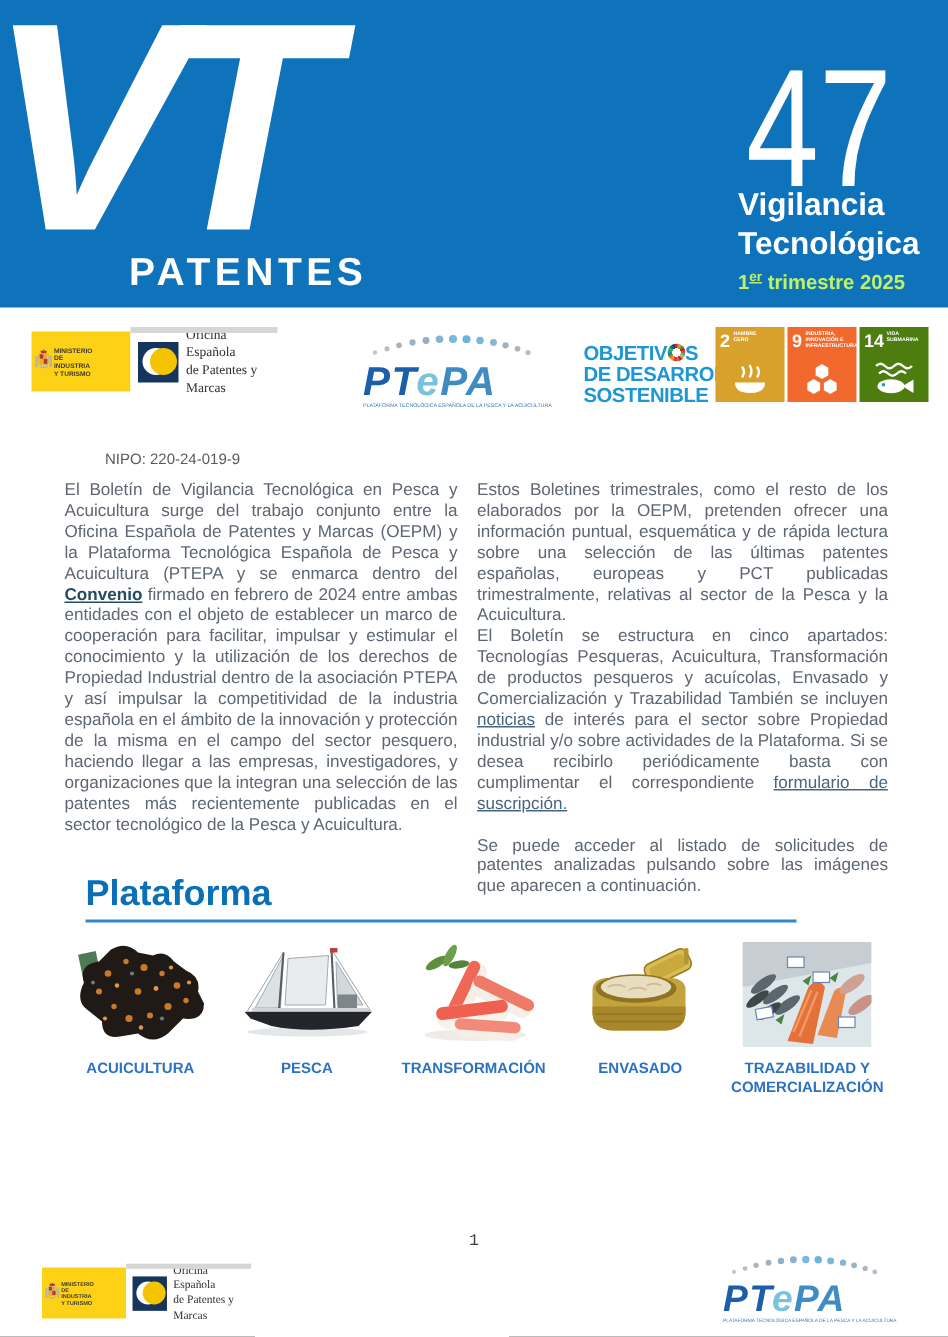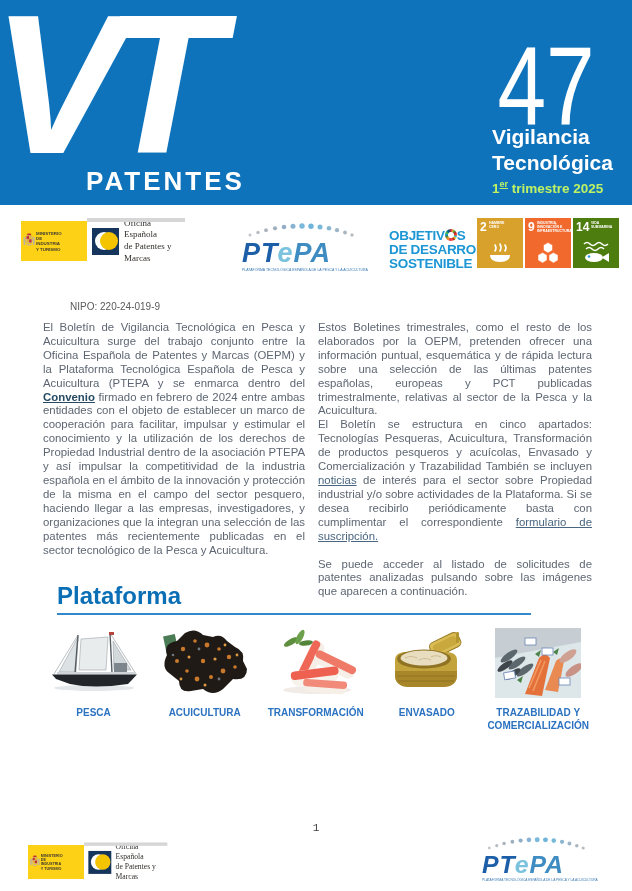--- a/index.html
+++ b/index.html
@@ -205,40 +205,20 @@
     </div>
   </div>
 
   <div class="ctitle">Plataforma</div>
   <div class="cline"></div>
 
   <div class="crow">
 
     <div class="citem">
       <div class="cimg">
-        <svg width="92" height="62" viewBox="0 0 92 62">
-          <ellipse cx="46" cy="56" rx="40" ry="3" fill="#e3e7ea"></ellipse>
-          <line x1="30" y1="3" x2="6" y2="42" stroke="#8d959b" stroke-width="0.6"></line>
-          <line x1="62" y1="1" x2="88" y2="42" stroke="#8d959b" stroke-width="0.6"></line>
-          <path d="M30 5 L11 40 L28 40 Z" fill="#dce1e4" stroke="#9aa2a8" stroke-width="0.6"></path>
-          <path d="M33 7 L60 5 L58 38 L31 38 Z" fill="#e8eced" stroke="#9aa2a8" stroke-width="0.6"></path>
-          <path d="M65 9 L83 38 L66 38 Z" fill="#d3d8db" stroke="#9aa2a8" stroke-width="0.6"></path>
-          <line x1="30" y1="3" x2="27" y2="41" stroke="#565d63" stroke-width="1.4"></line>
-          <line x1="62" y1="1" x2="64" y2="41" stroke="#565d63" stroke-width="1.4"></line>
-          <rect x="61" y="0" width="5" height="3" fill="#b5443c"></rect>
-          <rect x="66" y="31" width="13" height="9" fill="#7d868d"></rect>
-          <rect x="9" y="40" width="78" height="2.4" fill="#cfd5d9"></rect>
-          <path d="M4 42.5 L89 42.5 L80 52 Q46 57 22 52 L8 47 Z" fill="#22262a"></path>
-        </svg>
-      </div>
-      <div class="clabel">PESCA</div>
-    </div>
-
-    <div class="citem">
-      <div class="cimg">
         <svg width="92" height="72" viewBox="0 0 92 72">
           <rect x="6" y="8" width="12" height="20" fill="#4c7c55" transform="rotate(-12 12 18)"></rect>
           <path d="M8 28 Q4 16 18 14 L26 6 Q36 0 44 8 L54 10 Q62 6 68 14 L76 20 Q86 24 84 34 L88 42 Q88 54 74 52 L64 62 Q54 70 44 62 L32 64 Q20 66 20 54 L10 46 Q2 40 8 28 Z" fill="#201a16"></path>
           <g fill="#c8792c">
             <circle cx="24" cy="22" r="2.2"></circle>
               <circle cx="36" cy="14" r="1.8"></circle>
               <circle cx="48" cy="18" r="2.4"></circle>
             <circle cx="60" cy="22" r="1.8"></circle>
               <circle cx="70" cy="30" r="2.2"></circle>
               <circle cx="76" cy="40" r="1.8"></circle>
@@ -258,20 +238,40 @@
               <circle cx="78" cy="28" r="1.4"></circle>
           </g>
           <g fill="#6d7880">
             <circle cx="40" cy="22" r="1.4"></circle>
               <circle cx="60" cy="52" r="1.4"></circle>
               <circle cx="14" cy="28" r="1.3"></circle>
           </g>
         </svg>
       </div>
       <div class="clabel">ACUICULTURA</div>
+    </div>
+
+    <div class="citem">
+      <div class="cimg">
+        <svg width="92" height="62" viewBox="0 0 92 62">
+          <ellipse cx="46" cy="56" rx="40" ry="3" fill="#e3e7ea"></ellipse>
+          <line x1="30" y1="3" x2="6" y2="42" stroke="#8d959b" stroke-width="0.6"></line>
+          <line x1="62" y1="1" x2="88" y2="42" stroke="#8d959b" stroke-width="0.6"></line>
+          <path d="M30 5 L11 40 L28 40 Z" fill="#dce1e4" stroke="#9aa2a8" stroke-width="0.6"></path>
+          <path d="M33 7 L60 5 L58 38 L31 38 Z" fill="#e8eced" stroke="#9aa2a8" stroke-width="0.6"></path>
+          <path d="M65 9 L83 38 L66 38 Z" fill="#d3d8db" stroke="#9aa2a8" stroke-width="0.6"></path>
+          <line x1="30" y1="3" x2="27" y2="41" stroke="#565d63" stroke-width="1.4"></line>
+          <line x1="62" y1="1" x2="64" y2="41" stroke="#565d63" stroke-width="1.4"></line>
+          <rect x="61" y="0" width="5" height="3" fill="#b5443c"></rect>
+          <rect x="66" y="31" width="13" height="9" fill="#7d868d"></rect>
+          <rect x="9" y="40" width="78" height="2.4" fill="#cfd5d9"></rect>
+          <path d="M4 42.5 L89 42.5 L80 52 Q46 57 22 52 L8 47 Z" fill="#22262a"></path>
+        </svg>
+      </div>
+      <div class="clabel">PESCA</div>
     </div>
 
     <div class="citem">
       <div class="cimg">
         <svg width="86" height="70" viewBox="0 0 86 70">
           <ellipse cx="44" cy="62" rx="34" ry="4" fill="#f0ebe6"></ellipse>
           <ellipse cx="18" cy="14" rx="8" ry="3" fill="#5f8f3e" transform="rotate(-30 18 14)"></ellipse>
           <ellipse cx="27" cy="9" rx="8" ry="3" fill="#6da04b" transform="rotate(-62 27 9)"></ellipse>
           <ellipse cx="33" cy="15" rx="7" ry="2.6" fill="#54833a" transform="rotate(-8 33 15)"></ellipse>
           <g transform="rotate(-64 38 34)">

